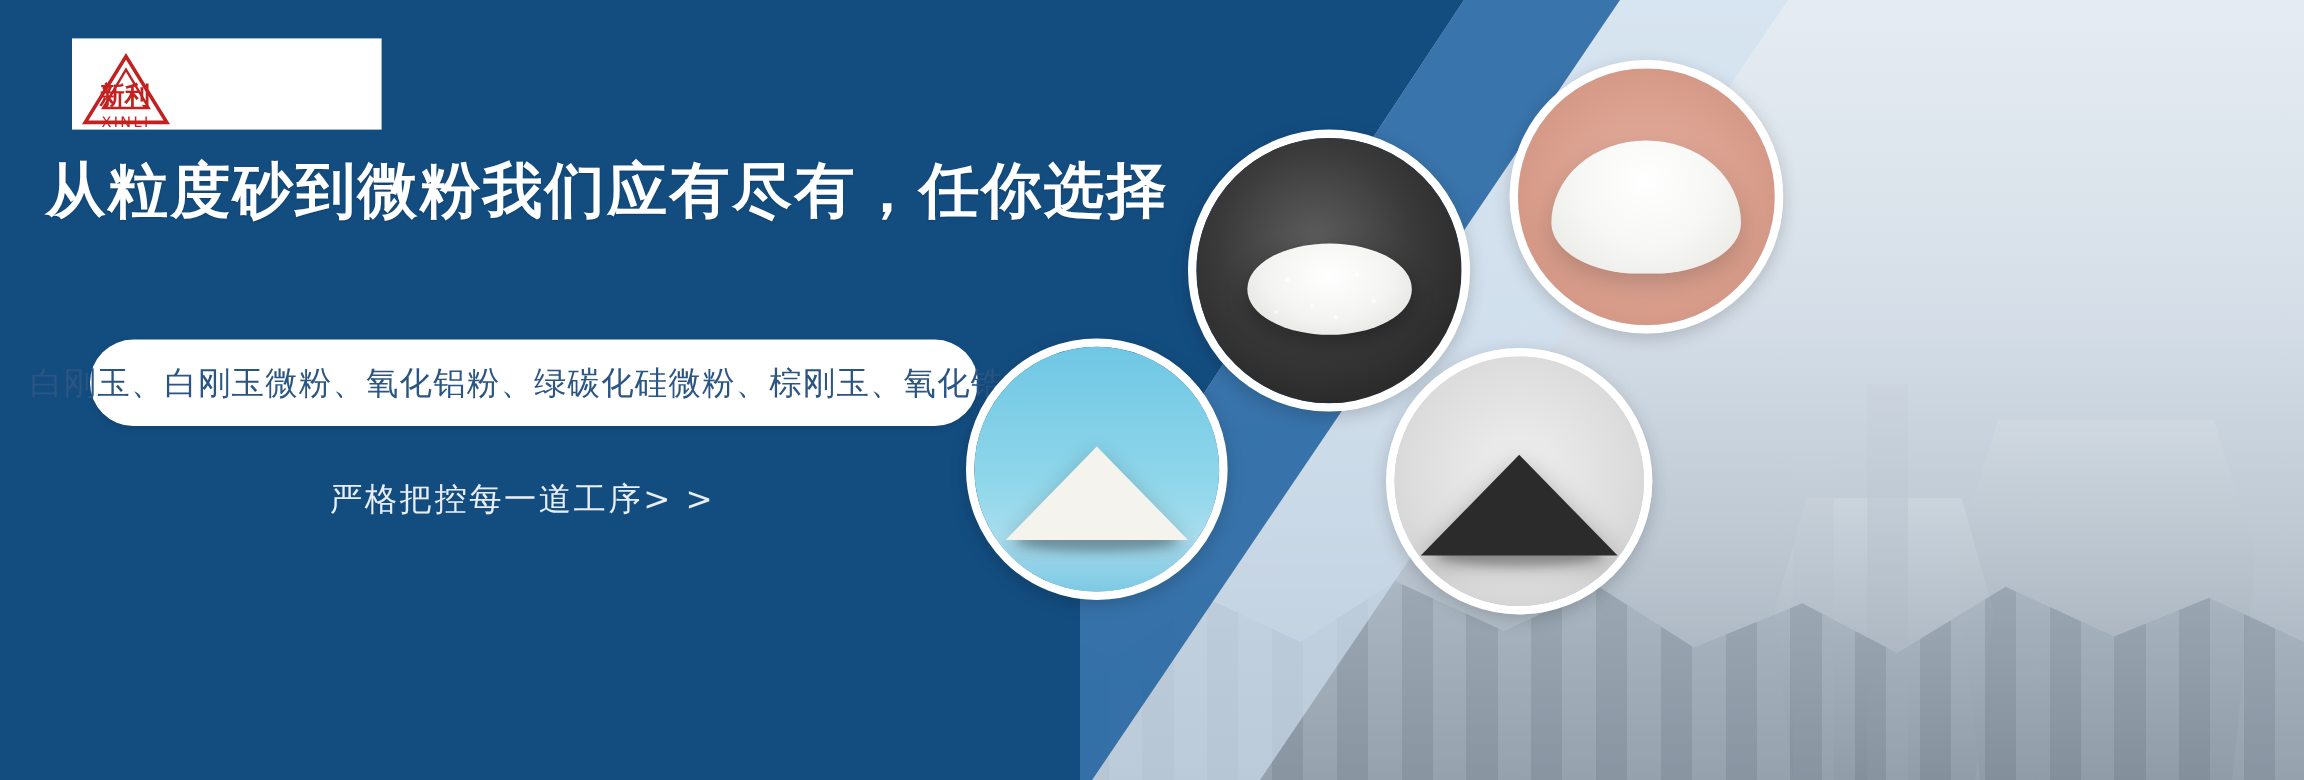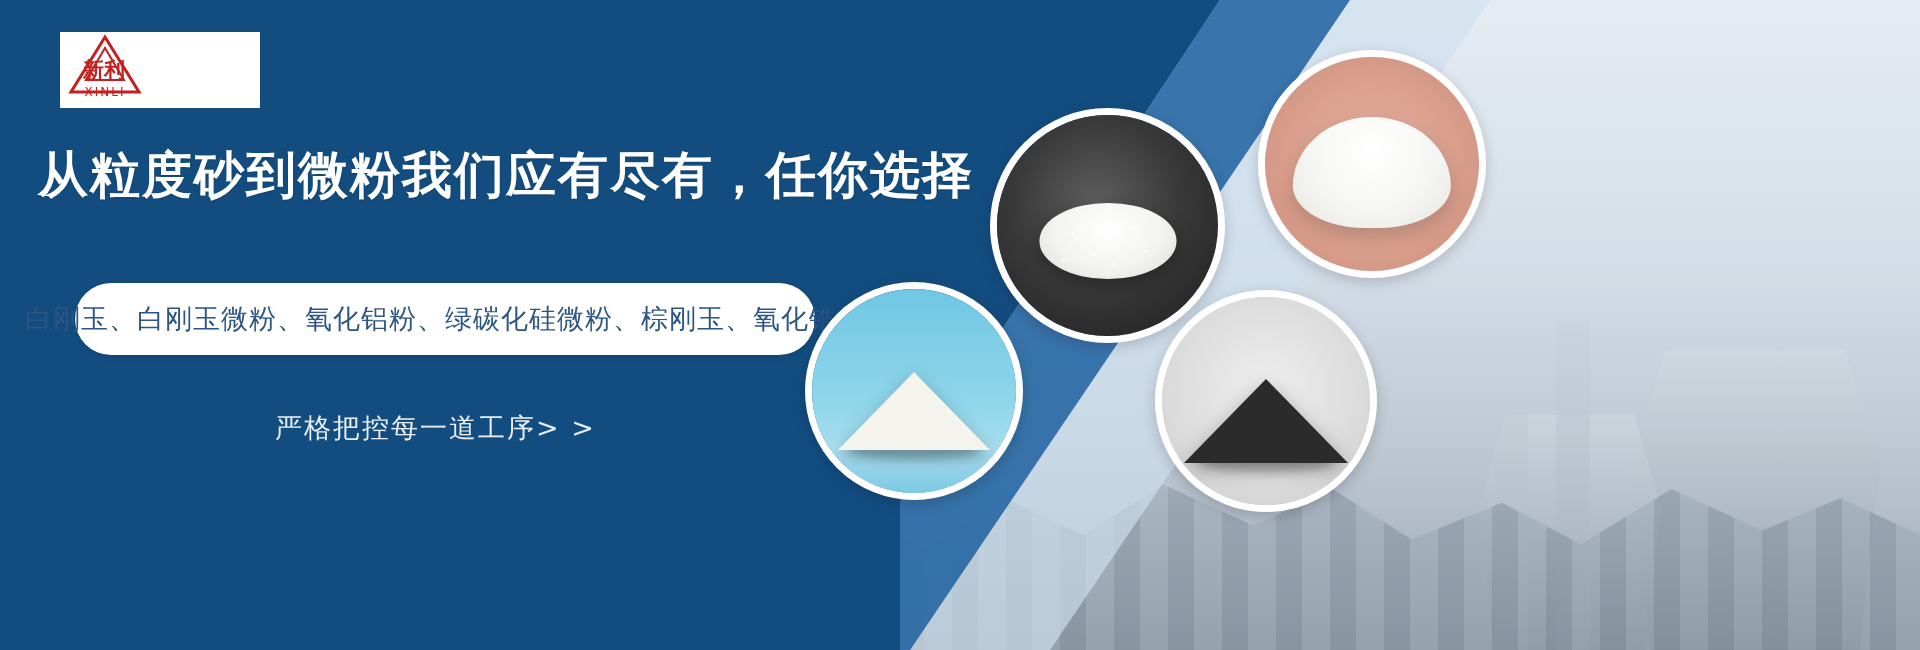--- a/index.html
+++ b/index.html
@@ -72,58 +72,58 @@
     clip-path:polygon(560px 0, 700px 0, 260px 650px, 120px 650px);
     opacity:.65;
   }
   
   .left-panel{
     position:absolute;left:0;top:0;width:900px;height:650px;
     background:#134d80;
   }
   
   .logo-box{
-    position:absolute;left:60px;top:32px;width:200px;height:76px;
-    background:#ffffff;display:flex;align-items:flex-start;
+    position:absolute;left:60px;top:32px;width:258px;height:76px;
+    background:#ffffff;display:flex;align-items:flex-end;
     box-sizing:border-box;padding-left:8px;
   }
   .logo-mark{
     position:relative;width:74px;height:66px;flex:0 0 74px;
   }
   .logo-mark svg{position:absolute;left:0;top:0;}
   .logo-name{
     font-family:"DejaVu Sans","Liberation Sans",sans-serif;
     font-weight:bold;font-size:34px;letter-spacing:1px;
     color:#1a19b8;margin-left:6px;white-space:nowrap;
     text-shadow:1px 1px 0 #8f8fe0;
   }
   
   .headline{
-    position:absolute;left:38px;top:146px;
+    position:absolute;left:38px;top:130px;
     font-family:"DejaVu Sans","Liberation Sans",sans-serif;
     font-weight:bold;font-size:50px;line-height:58px;
     color:#ffffff;letter-spacing:2px;white-space:nowrap;
     text-shadow:0 1px 2px rgba(0,0,0,.18);
   }
   
   .pill{
     position:absolute;left:75px;top:283px;width:740px;height:72px;
     background:#ffffff;border-radius:36px;
     display:flex;align-items:center;justify-content:center;
     box-shadow:0 2px 6px rgba(0,0,0,.12);
   }
   .pill-text{
     font-family:"DejaVu Sans","Liberation Sans",sans-serif;
     font-size:27px;letter-spacing:1px;color:#2b5583;white-space:nowrap;
   }
   
   .subline{
     position:absolute;left:275px;top:398px;
     font-family:"DejaVu Sans","Liberation Sans",sans-serif;
-    font-size:27px;letter-spacing:2px;color:#e8eef4;white-space:nowrap;margin-top:12px;
+    font-size:27px;letter-spacing:2px;color:#e8eef4;white-space:nowrap;
   }
   
   .circle{
     position:absolute;border-radius:50%;overflow:hidden;
     border:7px solid #ffffff;box-sizing:border-box;
     box-shadow:0 4px 14px rgba(0,0,0,.18);
   }
   .c-dark{left:990px;top:108px;width:235px;height:235px;}
   .c-pink{left:1258px;top:50px;width:228px;height:228px;}
   .c-cyan{left:805px;top:282px;width:218px;height:218px;}

